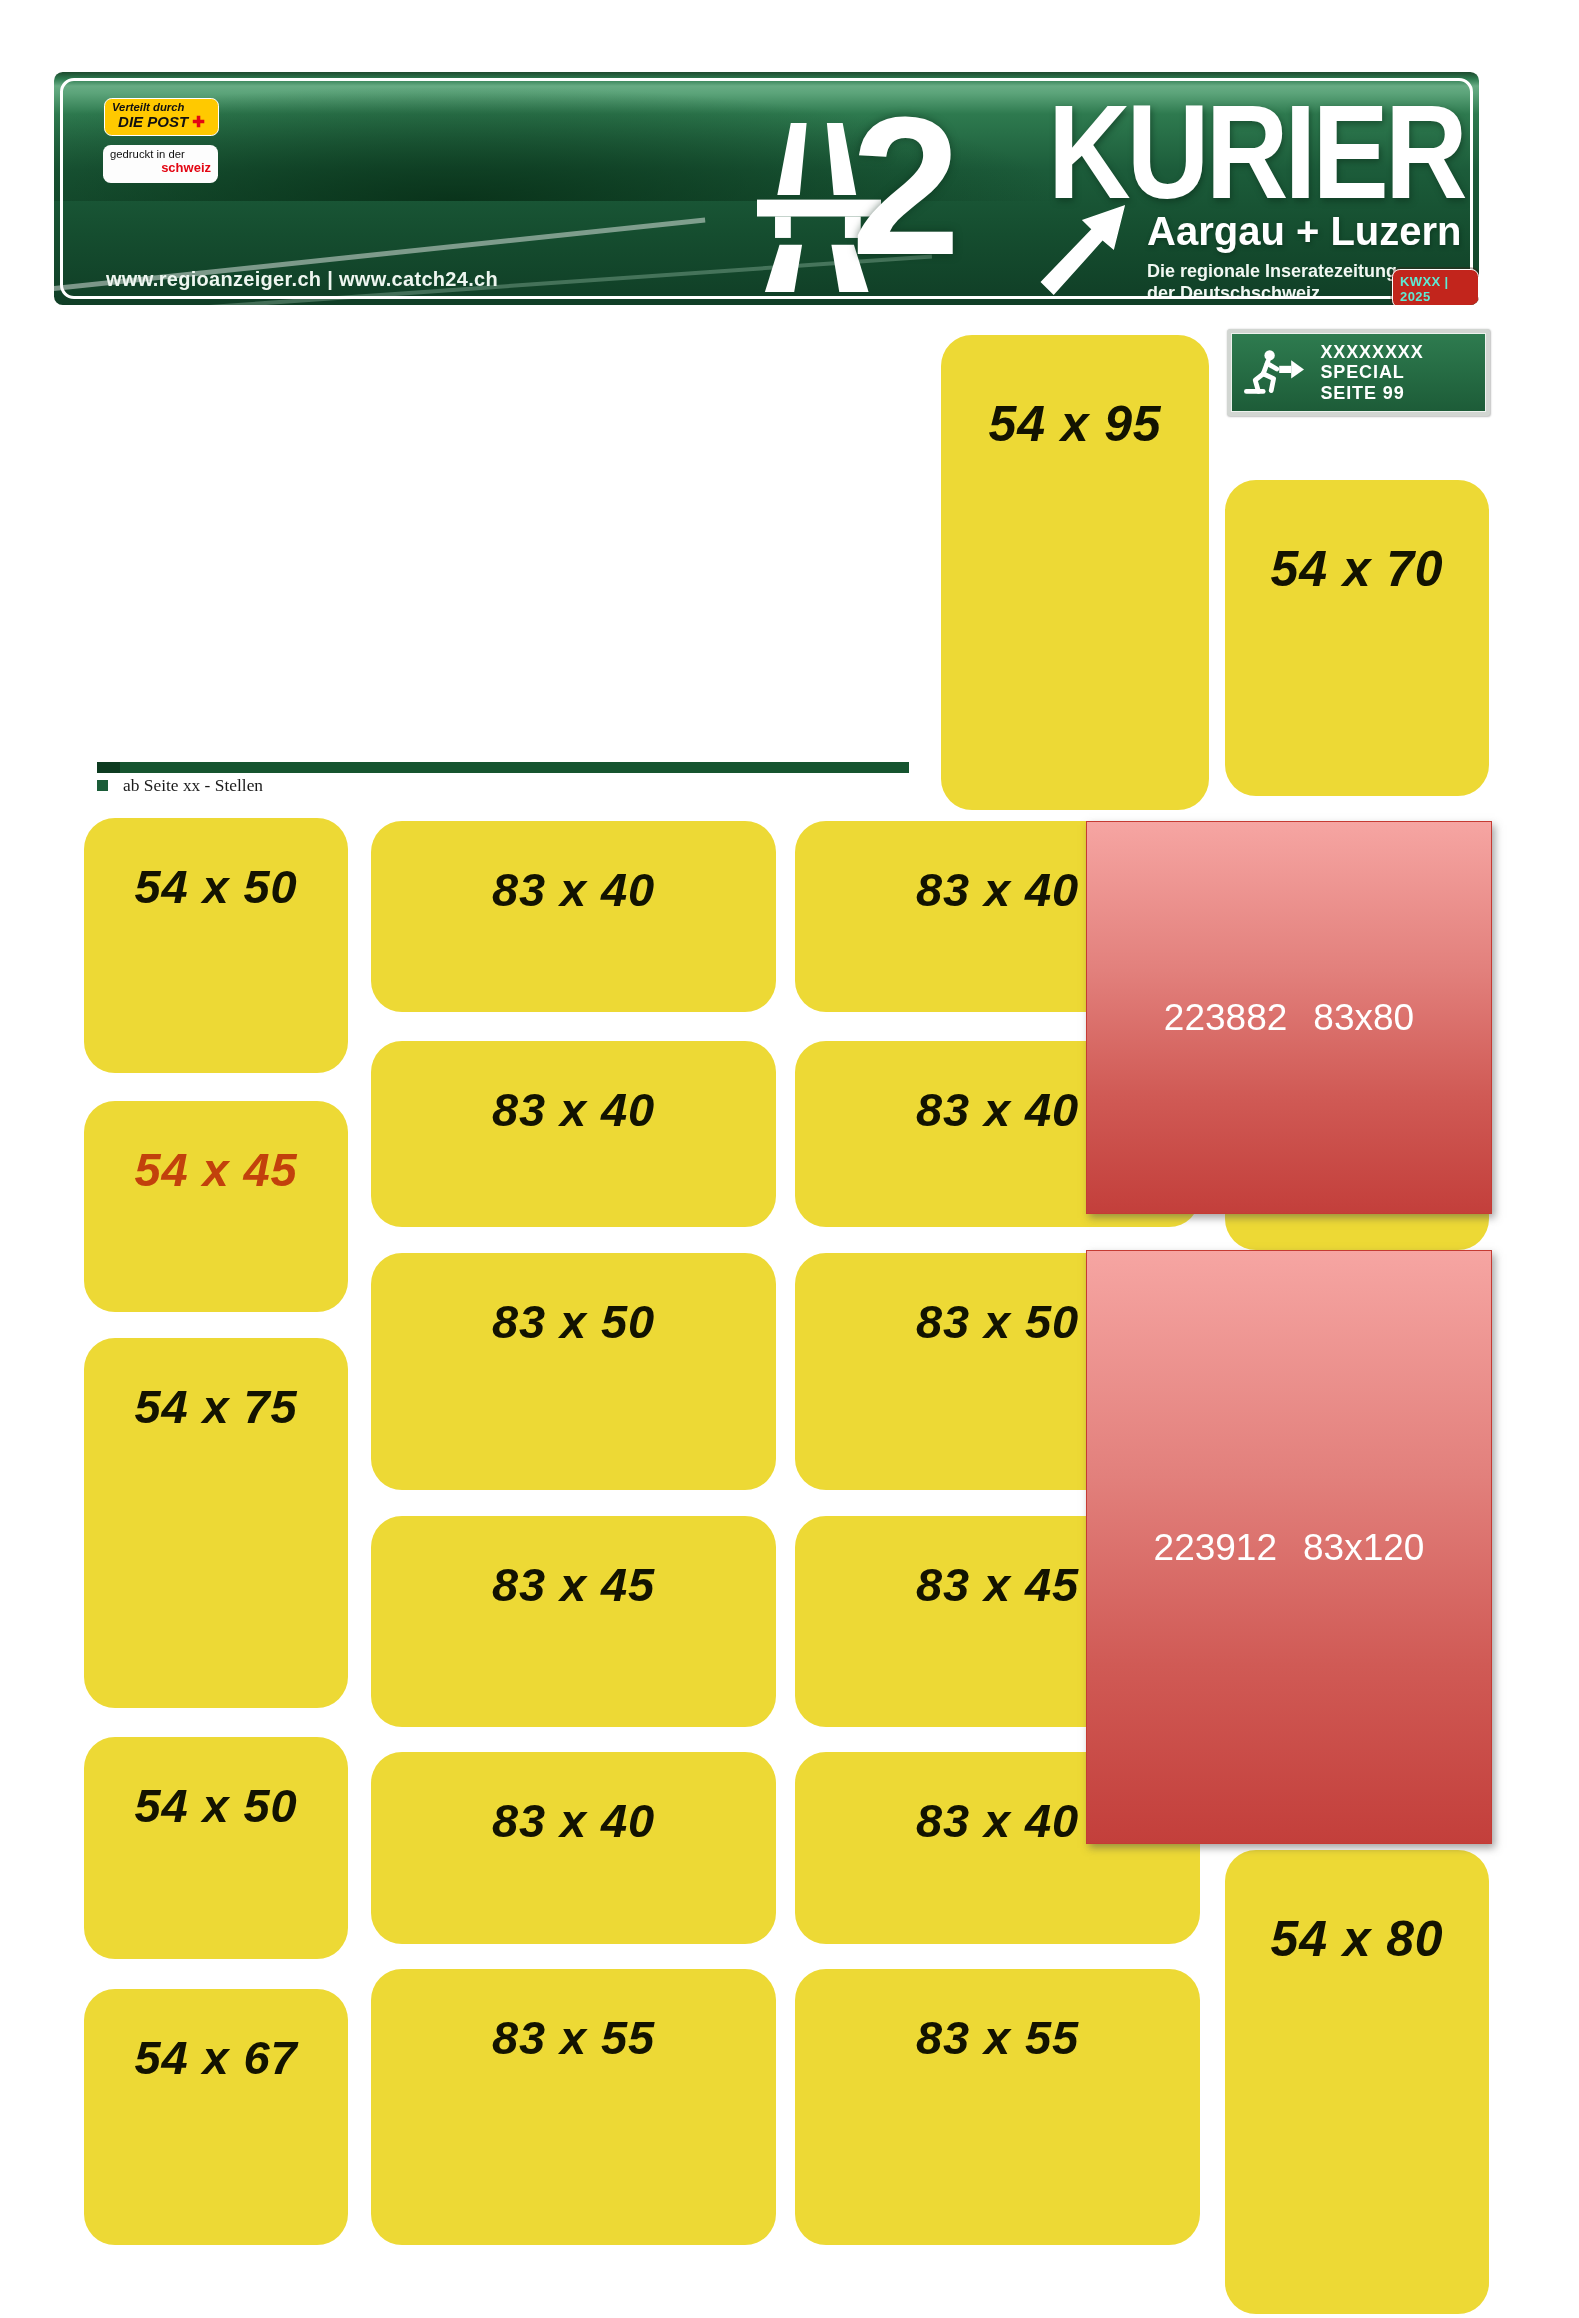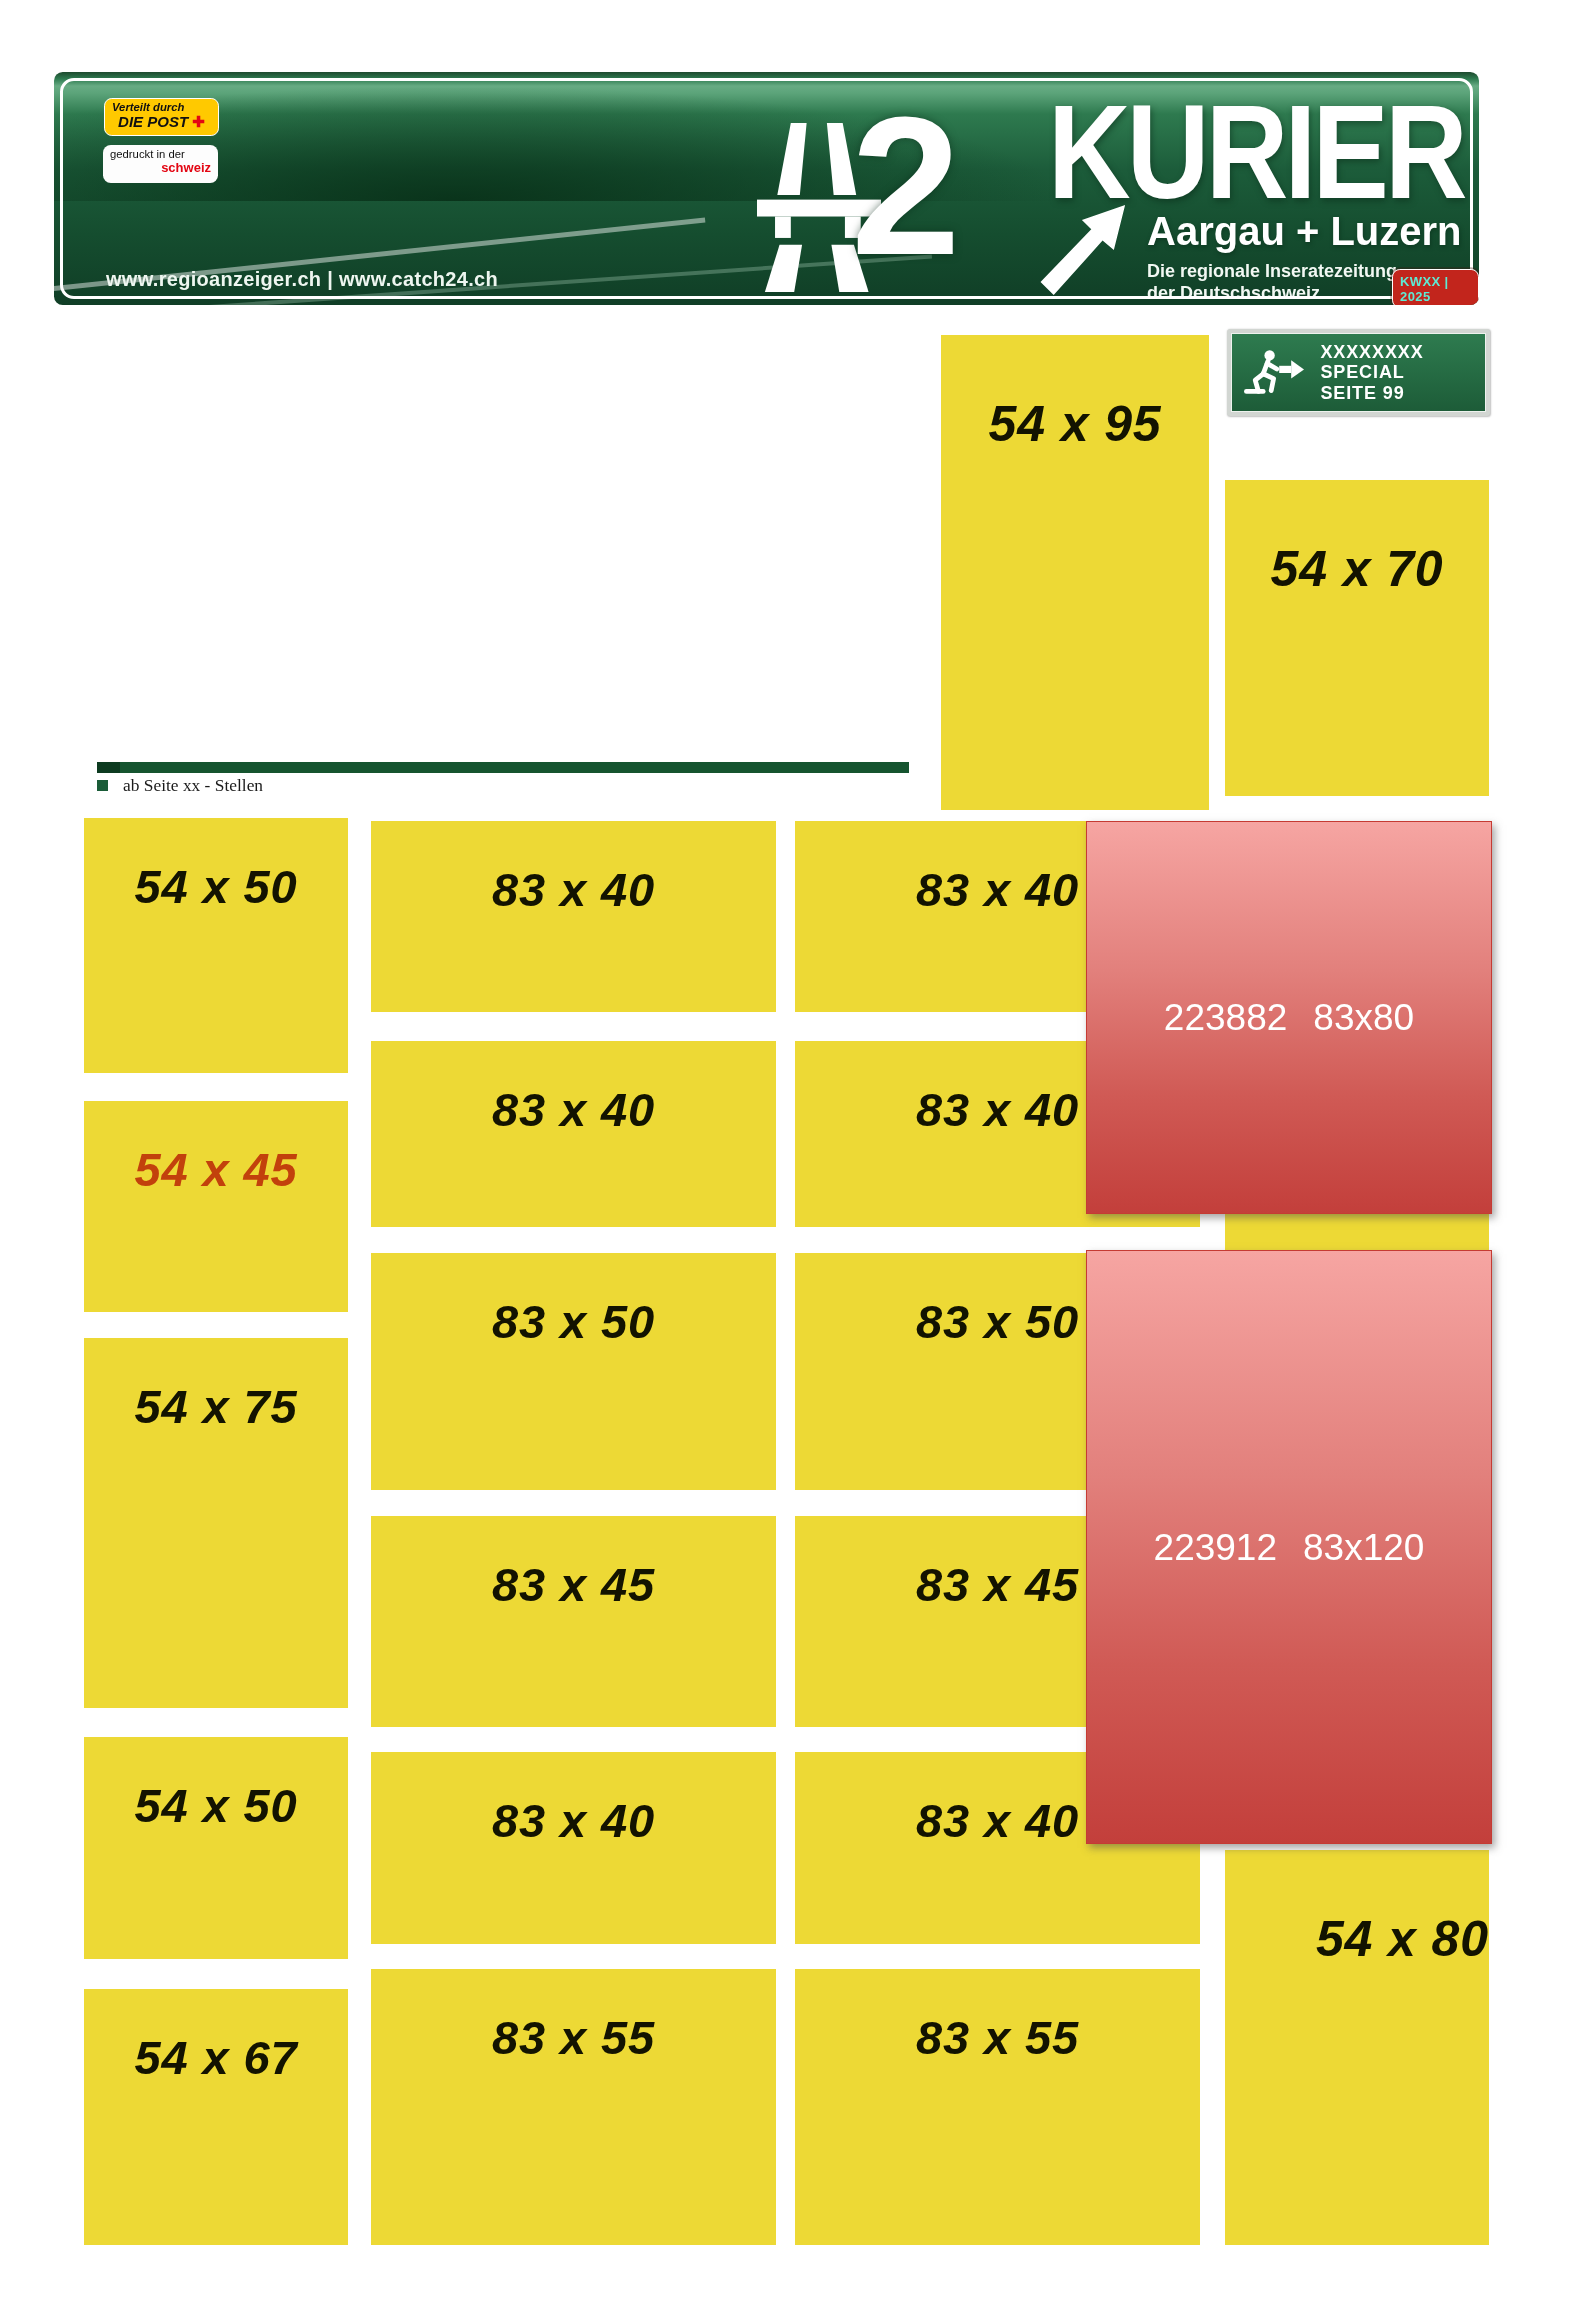--- a/index.html
+++ b/index.html
@@ -60,21 +60,21 @@
 
   
   .section-bar{position:absolute;left:97px;top:762px;width:812px;height:11.3px;background:#15542f;}
   .section-bar::before{content:"";position:absolute;left:0;top:0;width:22.6px;height:11.3px;
     background:#0d3b20;}
   .section-bullet{position:absolute;left:97px;top:780px;width:11.3px;height:11.3px;background:#1a5c38;}
   .section-label{position:absolute;left:123px;top:775px;font-family:"Liberation Serif",serif;
     font-size:17.4px;color:#1a1a1a;}
 
   
-  .ad-box{position:absolute;display:flex;justify-content:center;align-items:flex-start;z-index:1;}
+  .ad-box{position:absolute;display:flex;justify-content:center;align-items:flex-start;z-index:1;border-radius:31px;}
   .ad-box .lbl{font-style:italic;font-weight:700;font-size:47px;line-height:1;color:#131300;
     margin-top:45px;letter-spacing:0.9px;white-space:nowrap;}
   .ad-box.tall .lbl{margin-top:64px;font-size:50px;}
 
   
   .sold{position:absolute;z-index:5;box-sizing:border-box;border:1.7px solid #c53b33;
     background:linear-gradient(180deg,#f6a5a2 0%,#e2807c 38%,#d05a55 70%,#c33f3b 100%);
     box-shadow:2.6px 4.4px 7.8px rgba(75,75,75,.5);display:flex;flex-direction:row;
     align-items:center;justify-content:center;gap:26px;color:#fff;}
   .sold .order{font-size:37px;line-height:1;}
@@ -208,21 +208,21 @@
       <div class="ad-box" style="left: 795px; top: 1516px; width: 405px; height: 211px; background: rgb(237, 217, 53);">
         <div class="lbl" style="color: rgb(19, 19, 0);">83 x 45</div>
       </div>
       <div class="ad-box" style="left: 795px; top: 1752px; width: 405px; height: 192px; background: rgb(237, 217, 53);">
         <div class="lbl" style="color: rgb(19, 19, 0);">83 x 40</div>
       </div>
       <div class="ad-box" style="left: 795px; top: 1969px; width: 405px; height: 276px; background: rgb(237, 217, 53);">
         <div class="lbl" style="color: rgb(19, 19, 0);">83 x 55</div>
       </div>
       <div class="ad-box" style="left: 1225px; top: 821px; width: 264px; height: 429px; background: rgb(237, 217, 53);"></div>
-      <div class="ad-box tall" style="left: 1225px; top: 1850px; width: 264px; height: 395px; background: rgb(237, 217, 53); justify-content: flex-end;">
+      <div class="ad-box tall" style="left: 1225px; top: 1850px; width: 264px; height: 464px; background: rgb(237, 217, 53);">
         <div class="lbl" style="color: rgb(19, 19, 0);">54 x 80</div>
       </div>
     </div>
   <div id="sold-layer">
       <div class="sold" style="left: 1086px; top: 821px; width: 406px; height: 393px;">
         <div class="order">223882</div>
         <div class="size">83x80</div>
       </div>
       <div class="sold" style="left: 1086px; top: 1250px; width: 406px; height: 594px;">
         <div class="order">223912</div>

